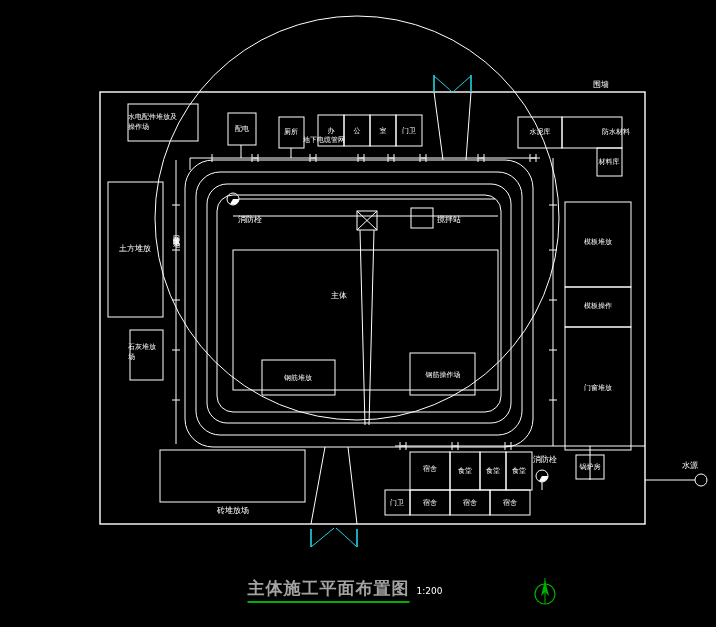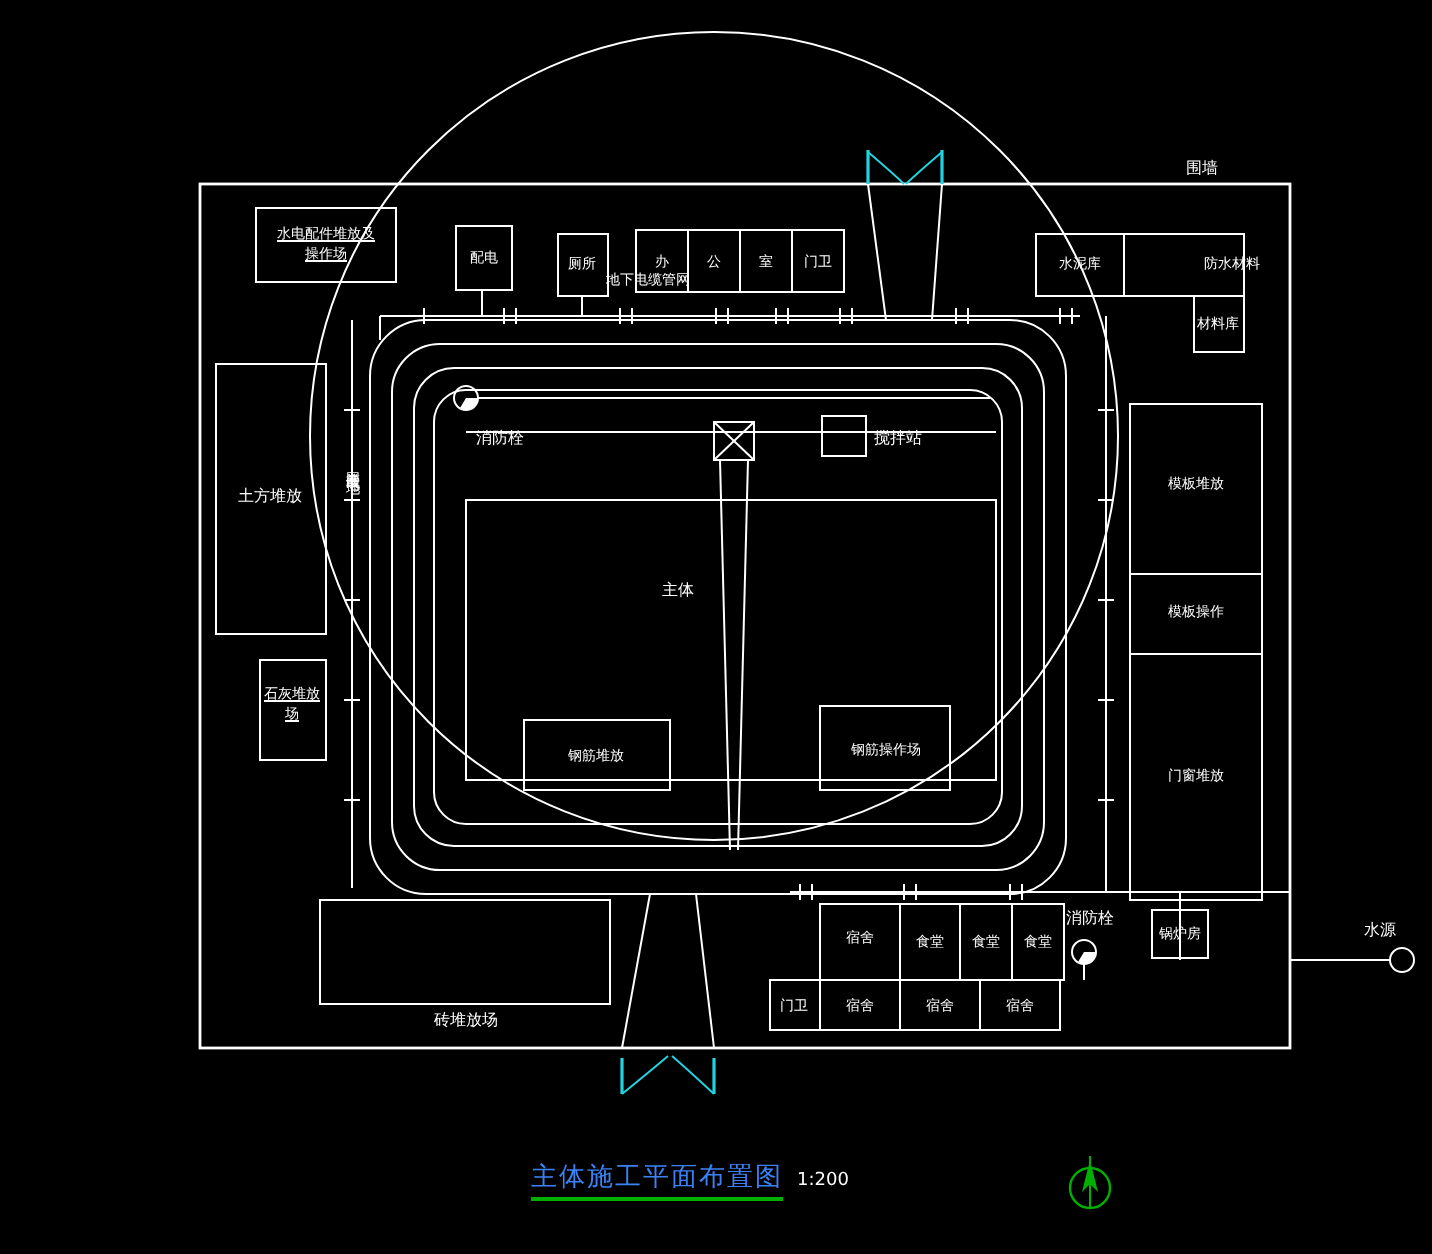--- a/index.html
+++ b/index.html
@@ -42,37 +42,36 @@
     transform: translate(-50%, -50%);
   }
   .lbl.vert {
     writing-mode: vertical-rl;
     text-orientation: upright;
     letter-spacing: -1px;
     line-height: 8px;
   }
   .lbl.two {
     white-space: normal;
-    text-align: center;
+    text-align: left;
     line-height: 10px;
-    text-decoration: underline;
   }
   .title-wrap {
     position: absolute;
     left: 345px;
     top: 590px;
     transform: translate(-50%, -50%);
     display: flex;
     align-items: baseline;
     gap: 7px;
   }
   .title-main {
-    color: #3b82f6;
-    font-size: 13px;
-    font-weight: normal;
+    color: #a3a3a3;
+    font-size: 17px;
+    font-weight: bold;
     letter-spacing: 1px;
     border-bottom: 2px solid #00b000;
     padding-bottom: 1px;
   }
   .title-scale {
     color: #ffffff;
     font-size: 9px;
   }
   .tiny { font-size: 7px; line-height: 8px; }
   .mid  { font-size: 8px; line-height: 9px; }

